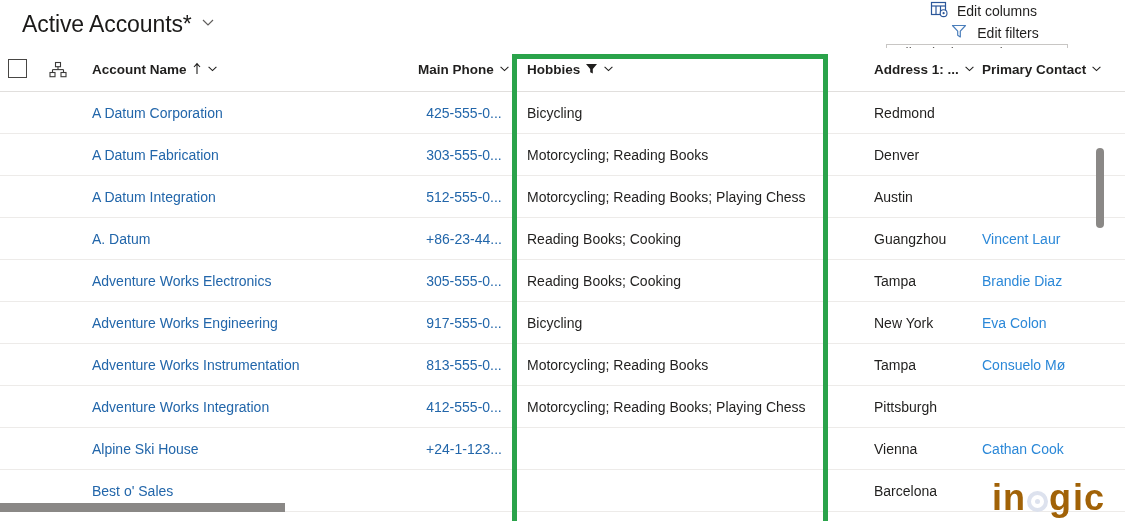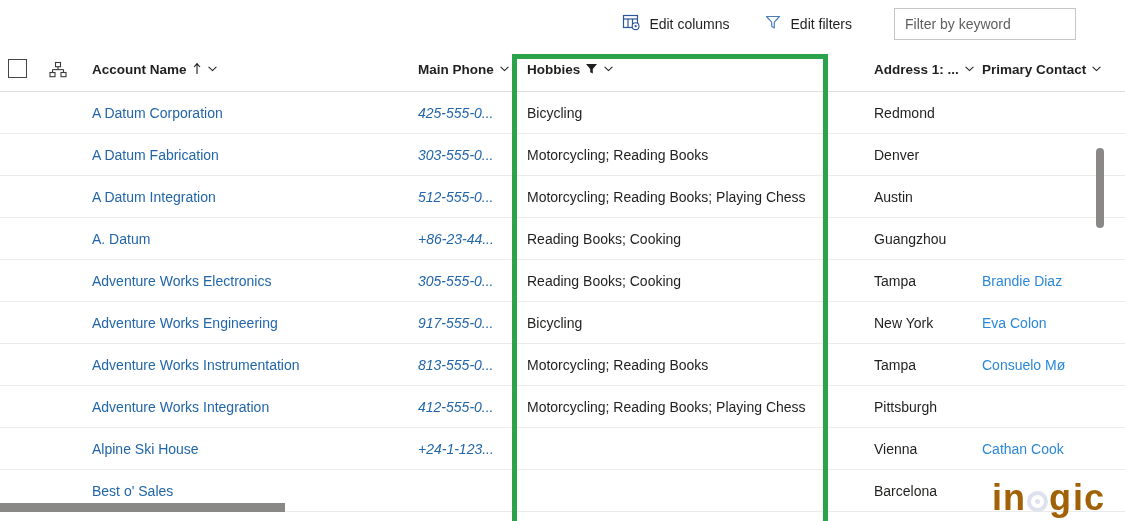--- a/index.html
+++ b/index.html
@@ -25,22 +25,22 @@
     display: flex; align-items: center; gap: 9px;
     margin-left: 22px; cursor: pointer;
   }
   .view-title {
     font-size: 23px; color: #1b1a19; font-weight: 400;
     letter-spacing: -0.1px; white-space: nowrap;
   }
   .chev-lg { display: block; }
 
   .cmd-right {
-    position: absolute; right: 0; top: 0; height: 48px;
-    display: flex; align-items: center;
+    position: absolute; right: 8px; top: 0; height: 48px;
+    display: flex; align-items: center; flex-direction: column;
   }
   .cmd-btn {
     display: flex; align-items: center; gap: 9px;
     height: 32px; padding: 0 6px; cursor: pointer;
     background: transparent; border: none;
   }
   .cmd-btn .lbl {
     font-size: 14px; color: #201f1e; white-space: nowrap;
   }
   .search-box {
@@ -90,21 +90,21 @@
     position: relative; height: 42px; width: 1125px;
     border-bottom: 1px solid #edebe9;
   }
   .cell {
     position: absolute; top: 0; height: 42px;
     display: flex; align-items: center;
     font-size: 14px; color: #201f1e;
     white-space: nowrap; overflow: hidden;
   }
   .cell-name    { left: 92px;  width: 320px; }
-  .cell-phone   { left: 418px; width: 92px; justify-content: flex-start; font-style: italic; }
+  .cell-phone   { left: 418px; width: 92px; justify-content: center; }
   .cell-hobby   { left: 527px; width: 292px; }
   .cell-addr    { left: 874px; width: 100px; }
   .cell-contact { left: 982px; width: 120px; }
   .link { color: #2266aa; cursor: pointer; }
   .link-blue { color: #2b88d8; cursor: pointer; }
 
   
   .highlight-box {
     position: absolute;
     left: 512px; top: 6px;
@@ -150,20 +150,28 @@
     border-radius: 50%; background: #dde2ee;
   }
 </style>
 </head>
 <body>
 
 <div class="app">
 
   <div class="cmdbar">
 
+    <div class="view-selector">
+      <span class="view-title">Active Accounts*</span>
+      <span class="chev-lg">
+        <svg width="14" height="14" viewBox="0 0 14 14">
+            <path d="M2 5 L7 10 L12 5" fill="none" stroke="#605e5c" stroke-width="1.2"></path>
+          </svg>
+      </span>
+    </div>
 
     <div class="cmd-right">
 
       <div class="cmd-btn">
         <span>
           <svg width="18" height="18" viewBox="0 0 18 18">
             <rect x="1.5" y="2.5" width="14" height="12" fill="none" stroke="#2b579a" stroke-width="1.2"></rect>
             <line x1="1.5" y1="6" x2="15.5" y2="6" stroke="#2b579a" stroke-width="1.2"></line>
             <line x1="6" y1="6" x2="6" y2="14.5" stroke="#2b579a" stroke-width="1.2"></line>
             <line x1="10.5" y1="6" x2="10.5" y2="14.5" stroke="#2b579a" stroke-width="1.2"></line>
@@ -323,20 +331,23 @@
           </div>
           <div class="cell cell-phone">
             <span class="link">+86-23-44...</span>
           </div>
           <div class="cell cell-hobby">
             <span>Reading Books; Cooking</span>
           </div>
           <div class="cell cell-addr">
             <span>Guangzhou</span>
           </div>
+          <div class="cell cell-contact">
+            <span class="link-blue">Vincent Laur</span>
+          </div>
         </div>
         <div class="row">
           <div class="cell cell-name">
             <span class="link">Adventure Works Electronics</span>
           </div>
           <div class="cell cell-phone">
             <span class="link">305-555-0...</span>
           </div>
           <div class="cell cell-hobby">
             <span>Reading Books; Cooking</span>

